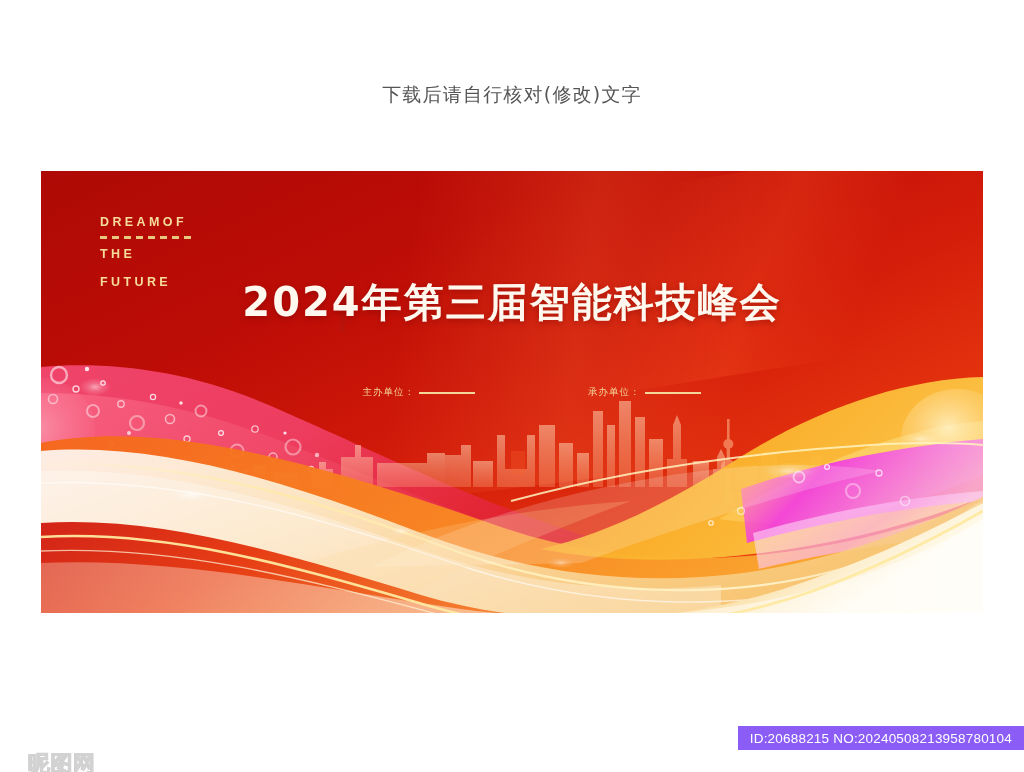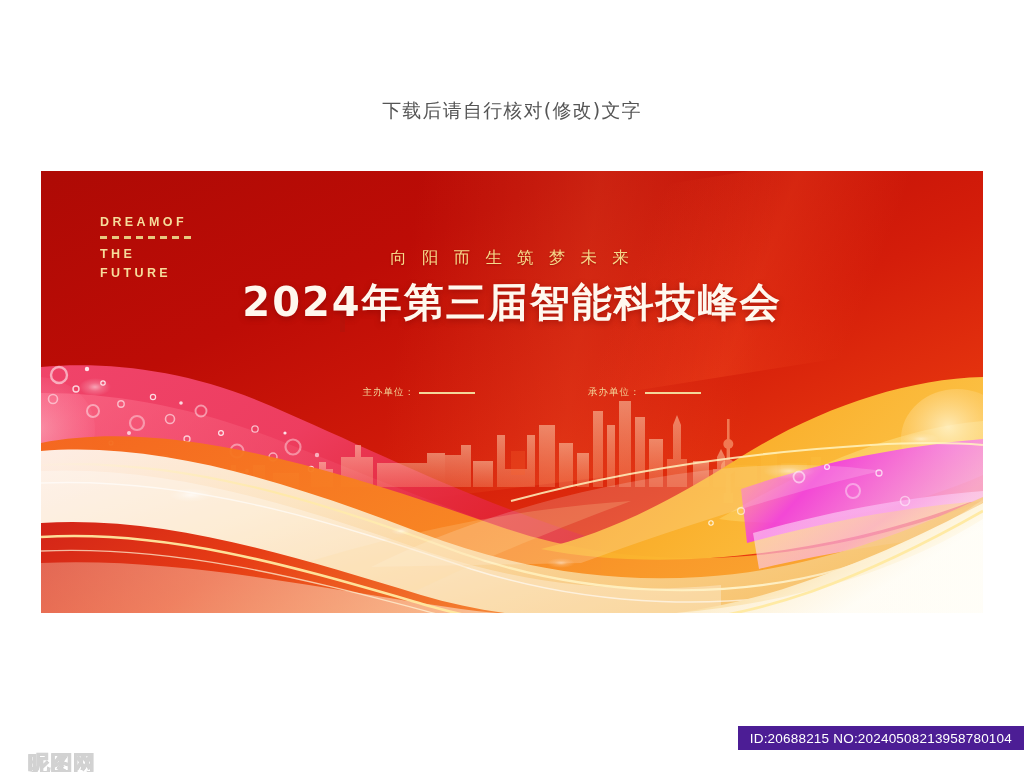--- a/index.html
+++ b/index.html
@@ -3,21 +3,21 @@
 <meta charset="utf-8">
 <style>
   html,body{margin:0;padding:0;}
   body{
     width:1024px;height:772px;background:#ffffff;overflow:hidden;
     font-family:"Liberation Sans","DejaVu Sans",sans-serif;
     position:relative;
   }
   
   .notice{
-    position:absolute;left:0;top:98px;width:1024px;text-align:center;
+    position:absolute;left:0;top:82px;width:1024px;text-align:center;
     font-size:19px;color:#555555;letter-spacing:1.2px;
     font-family:"DejaVu Sans","Liberation Sans",sans-serif;
   }
   
   .poster{
     position:absolute;left:41px;top:171px;width:942px;height:442px;
     overflow:hidden;
     background:linear-gradient(155deg,#ae0a05 0%,#bd0c06 28%,#d41d0a 55%,#e8380f 78%,#f04a14 100%);
   }
   
@@ -32,21 +32,21 @@
     transform:rotate(-9deg);pointer-events:none;
   }
   .svgwrap{position:absolute;left:0;top:0;width:942px;height:442px;}
   
   .logo{position:absolute;left:59px;top:45px;width:150px;}
   .logo .l1,.logo .l2,.logo .l3{
     color:#f6dc9b;font-size:12.5px;font-weight:700;letter-spacing:3.4px;
     line-height:1.0;
   }
   .logo .l2{margin-top:9px;}
-  .logo .l3{margin-top:7px;}
+  .logo .l3{margin-top:16px;}
   .logo .dash{
     margin-top:7px;height:3px;width:92px;
     background:repeating-linear-gradient(90deg,#e8c87f 0 7px,transparent 7px 12px);
   }
   
   .subtitle{
     position:absolute;left:0;top:76px;width:942px;text-align:center;
     color:#f7d98a;font-size:16.5px;letter-spacing:5px;font-weight:500;
     text-shadow:0 1px 2px rgba(120,0,0,.45);
     font-family:"DejaVu Sans","Liberation Sans",sans-serif;
@@ -74,21 +74,21 @@
   
   .wm{
     position:absolute;left:28px;top:749px;display:flex;align-items:center;gap:10px;
     color:#404040;font-size:22px;font-weight:700;letter-spacing:.5px;
     -webkit-text-stroke:1.1px #d2d2d2;
     font-family:"DejaVu Sans","Liberation Sans",sans-serif;
   }
   .wm .wm-site{font-size:19px;letter-spacing:0;}
   .idbar{
     position:absolute;right:0;top:726px;height:24px;
-    background:#4c1d95;color:#ffffff;
+    background:#8b5cf6;color:#ffffff;
     display:flex;align-items:center;padding:0 12px;
     font-size:13.5px;letter-spacing:.2px;
     font-family:"Liberation Sans","DejaVu Sans",sans-serif;
   }
 </style>
 </head>
 <body>
 
 <div class="notice">下载后请自行核对(修改)文字</div>
 
@@ -312,21 +312,20 @@
     </g>
   </svg>
 
   <div class="logo">
     <div class="l1">DREAMOF</div>
     <div class="dash"></div>
     <div class="l2">THE</div>
     <div class="l3">FUTURE</div>
   </div>
 
-  <div class="subtitle">向 阳 而 生    筑 梦 未 来</div>
   <div class="title">2024年第三届智能科技峰会</div>
 
   <div class="orgs">
     <div class="org">
       <span class="org-label">主办单位：</span>
       <span class="org-rule"></span>
     </div>
     <div class="org">
       <span class="org-label">承办单位：</span>
       <span class="org-rule"></span>

